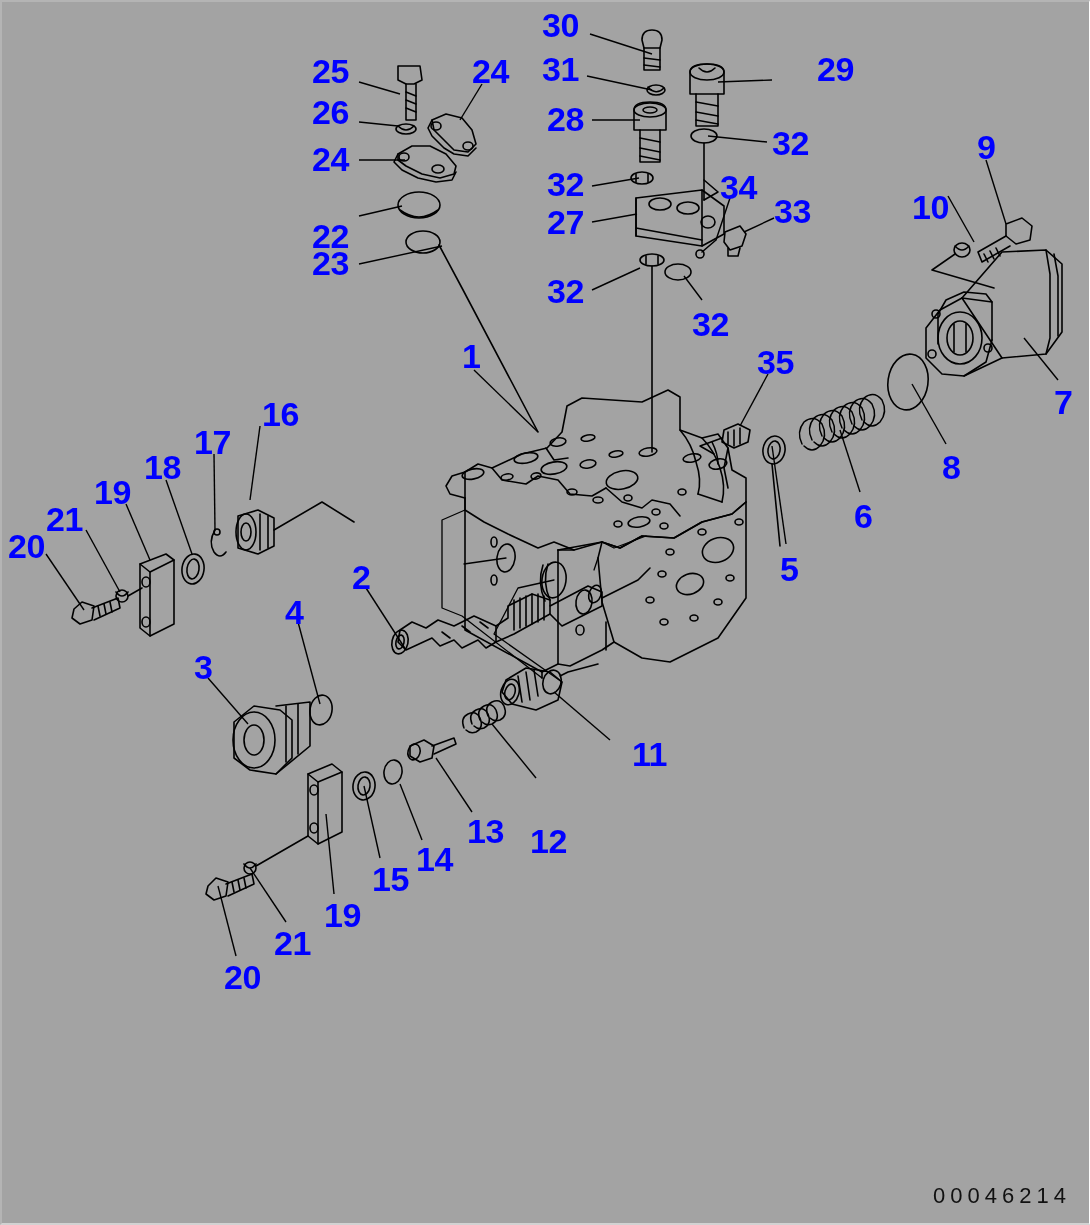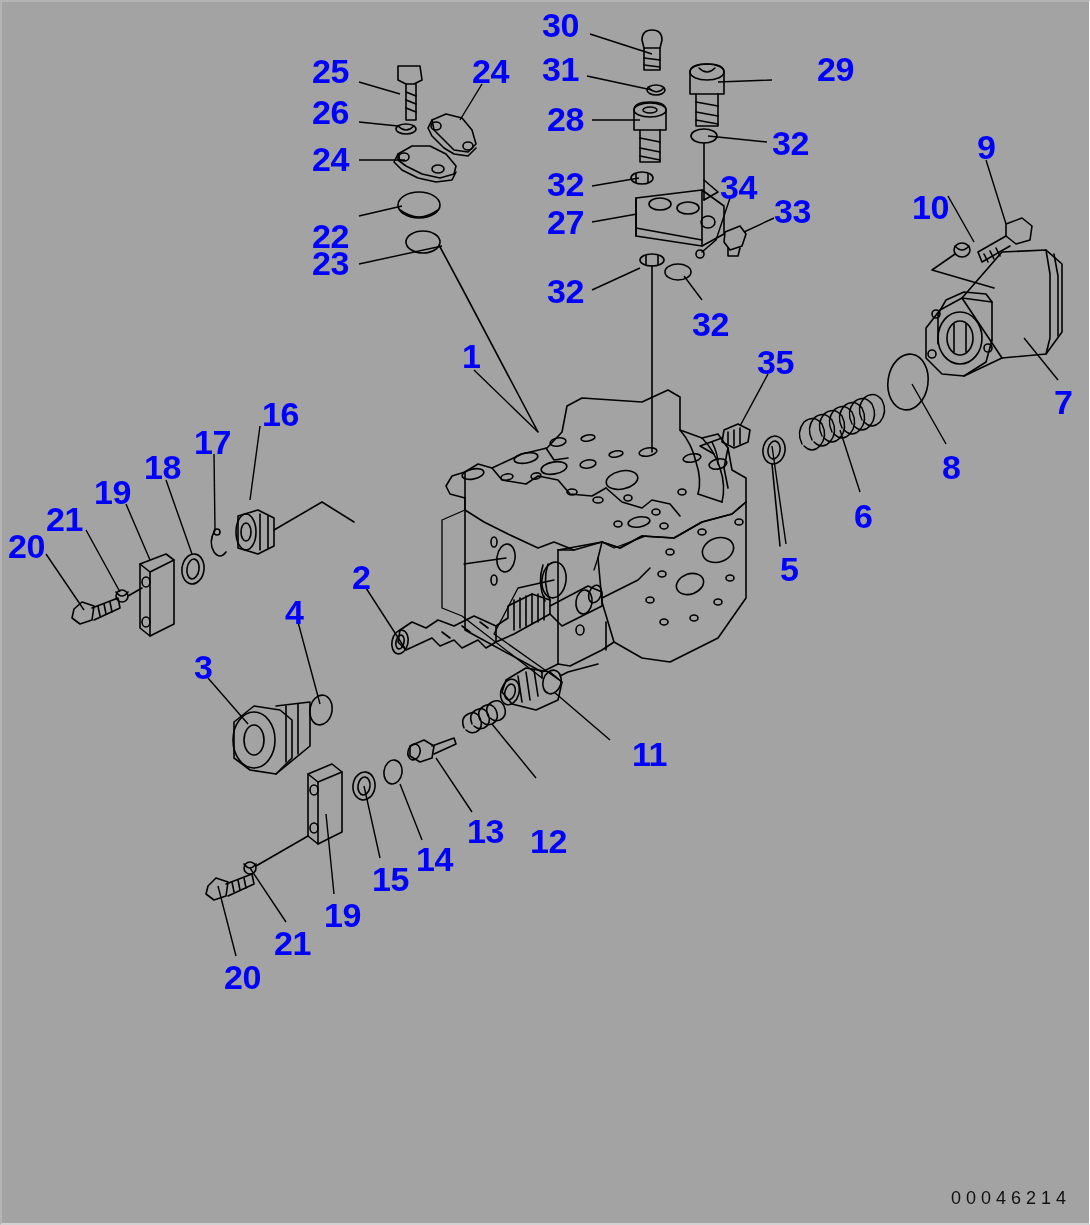--- a/index.html
+++ b/index.html
@@ -25,21 +25,21 @@
     line-height:34px;
     letter-spacing:-0.5px;
     white-space:nowrap;
     -webkit-font-smoothing:none;
   }
   #drawing-number{
     position:absolute;
     right:18px;bottom:14px;
     color:#111;
     font-family:"Liberation Sans", sans-serif;
-    font-size:18px;
+    font-size:22px;
     letter-spacing:5px;
     white-space:nowrap;
   }
 </style>
 </head>
 <body>
 
 <div id="page">
 
   <svg id="art" viewBox="0 0 1090 1225" xmlns="http://www.w3.org/2000/svg">

